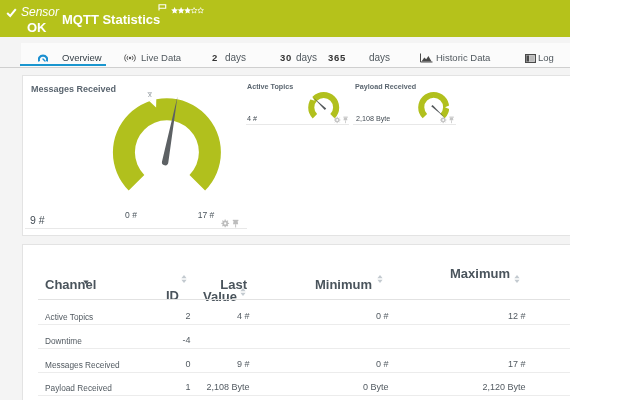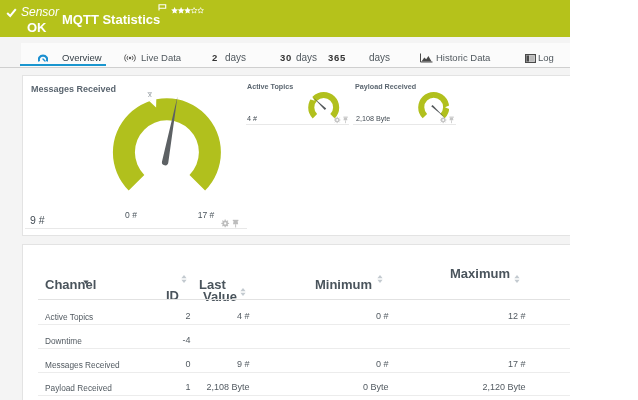--- a/index.html
+++ b/index.html
@@ -173,21 +173,21 @@
   <div class="abs card" style="left:22px;top:244px;width:620px;height:170px;"></div>
   <div class="abs hdtxt" style="left:45px;top:277px;">Channel</div>
   <svg class="abs" style="left:82.5px;top:280px" width="6" height="5" viewBox="0 0 6 5">
       <path d="M0.3 0.5 L5.7 0.5 L3 4.3 Z" fill="#4a545c"></path>
     </svg>
   <div class="abs hdtxt" style="left:119px;top:288px;width:60px;text-align:right;">ID</div>
   <svg class="abs sorticon" style="left:181px;top:275px" width="6" height="8" viewBox="0 0 6 8">
     <path d="M3 0 L5.6 3.2 H0.4 Z"></path>
       <path d="M3 8 L5.6 4.8 H0.4 Z"></path>
   </svg>
-  <div class="abs hdtxt" style="left:199px;top:277px;width:60px;">Last</div>
+  <div class="abs hdtxt" style="left:187px;top:277px;width:60px;text-align:right;">Last</div>
   <div class="abs hdtxt" style="left:177px;top:289px;width:60px;text-align:right;">Value</div>
   <svg class="abs sorticon" style="left:240px;top:288px" width="6" height="8" viewBox="0 0 6 8">
     <path d="M3 0 L5.6 3.2 H0.4 Z"></path>
       <path d="M3 8 L5.6 4.8 H0.4 Z"></path>
   </svg>
   <div class="abs hdtxt" style="left:312px;top:277px;width:60px;text-align:right;">Minimum</div>
   <svg class="abs sorticon" style="left:376.5px;top:275px" width="6" height="8" viewBox="0 0 6 8">
     <path d="M3 0 L5.6 3.2 H0.4 Z"></path>
       <path d="M3 8 L5.6 4.8 H0.4 Z"></path>
   </svg>

